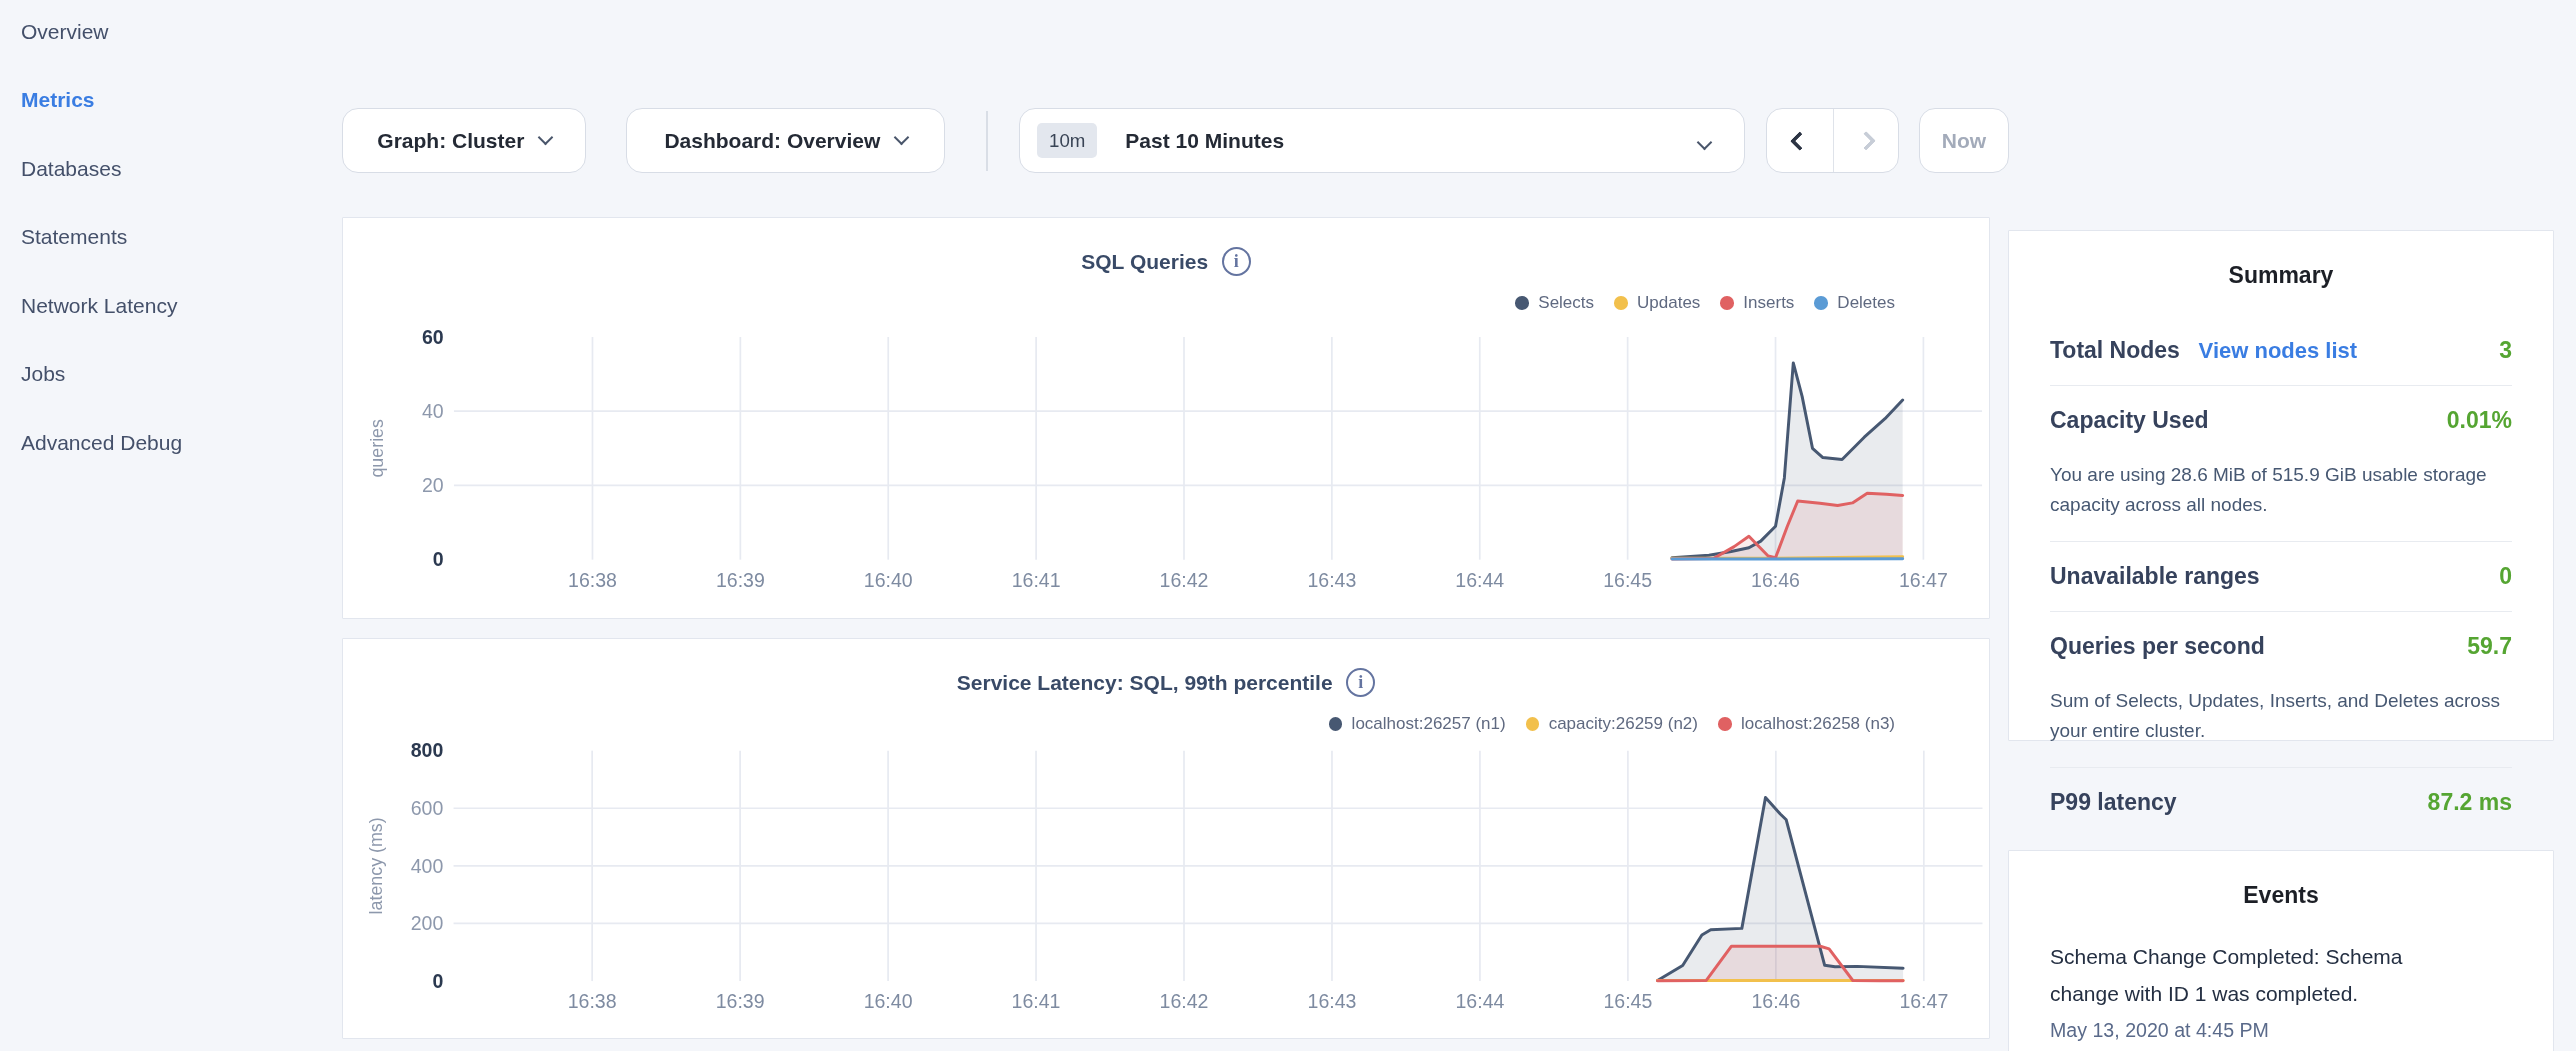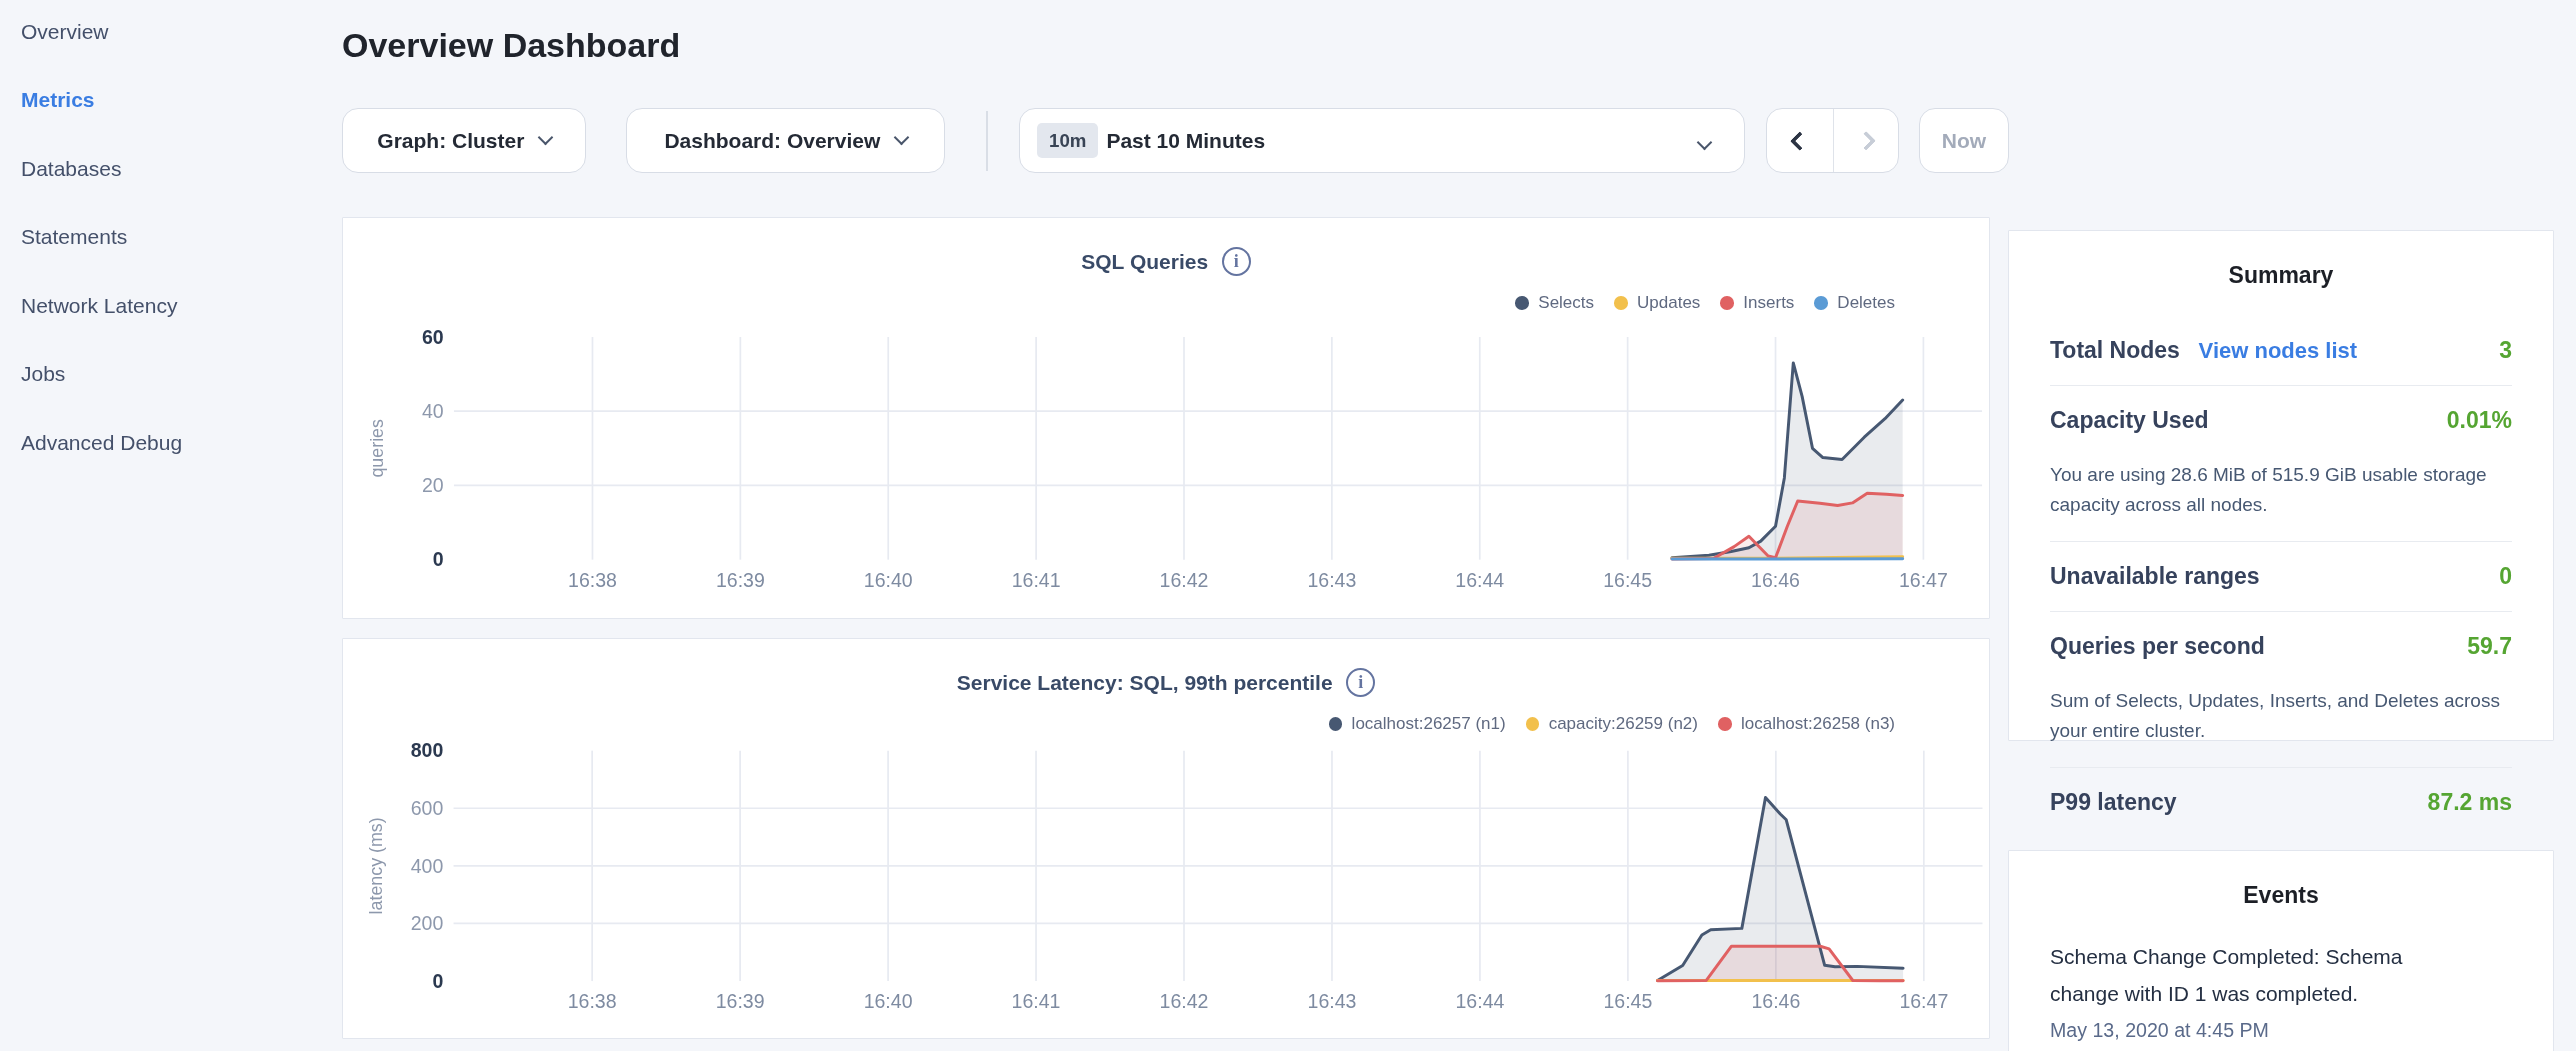--- a/index.html
+++ b/index.html
@@ -17,22 +17,22 @@
   
   .page-title { position:absolute; left:342px; top:25.5px; font-size:34px; font-weight:600; color:#20242c; }
   .ctl-box { position:absolute; top:108px; height:65px; background:#fff; border:1.7px solid #d8dde6;
              border-radius:16px; display:flex; align-items:center; justify-content:center; cursor:pointer; }
   .ctl-label { font-size:21px; font-weight:700; color:#242a35; }
   .chev { display:inline-block; width:11px; height:11px; border-right:2.6px solid #4a566b;
           border-bottom:2.6px solid #4a566b; transform:rotate(45deg); margin-left:15.3px; margin-top:-6.8px; }
   .vdivider { position:absolute; left:986px; top:111px; width:1.7px; height:60px; background:#d9dee6; }
 
   .time-box { left:1019px; width:726px; justify-content:flex-start; padding-left:17px; }
-  .time-badge { background:#e3e7ee; border-radius:5.1px; padding:6.8px 12px; font-size:18.7px; font-weight:700;
-                color:#394455; margin-right:8px; }
+  .time-badge { background:#e3e7ee; border-radius:5.1px; padding:6.8px 12px; font-size:18.7px; font-weight:400;
+                color:#394455; margin-right:28px; }
   .time-chev { position:absolute; right:34px; top:28px; margin:0; }
 
   .arrow-group { left:1766px; width:133px; padding:0; justify-content:space-between; }
   .arrow-cell { width:50%; height:100%; display:flex; align-items:center; justify-content:center; cursor:pointer; }
   .arrow-cell + .arrow-cell { border-left:1.7px solid #dfe3ea; }
   .chev-left  { width:13.6px; height:13.6px; border-left:4.3px solid #2c3444; border-bottom:4.3px solid #2c3444;
                 transform:rotate(45deg); border-radius:1.7px; }
   .chev-right { width:13.6px; height:13.6px; border-right:4.3px solid #c7cdd7; border-bottom:4.3px solid #c7cdd7;
                 transform:rotate(-45deg); border-radius:1.7px; }
   .now-btn { left:1919px; width:90px; }
@@ -79,21 +79,20 @@
         <div class="nav-item">Overview</div>
         <div class="nav-item active">Metrics</div>
         <div class="nav-item">Databases</div>
         <div class="nav-item">Statements</div>
         <div class="nav-item">Network Latency</div>
         <div class="nav-item">Jobs</div>
         <div class="nav-item">Advanced Debug</div>
       </div>
   </div>
 
-  <div class="page-title">Overview Dashboard</div>
 
   <div class="ctl-box" style="left:342px;width:244px">
     <span class="ctl-label">Graph: Cluster</span>
     <span class="chev"></span>
   </div>
   <div class="ctl-box" style="left:626px;width:319px">
     <span class="ctl-label">Dashboard: Overview</span>
     <span class="chev"></span>
   </div>
   <div class="vdivider"></div>

